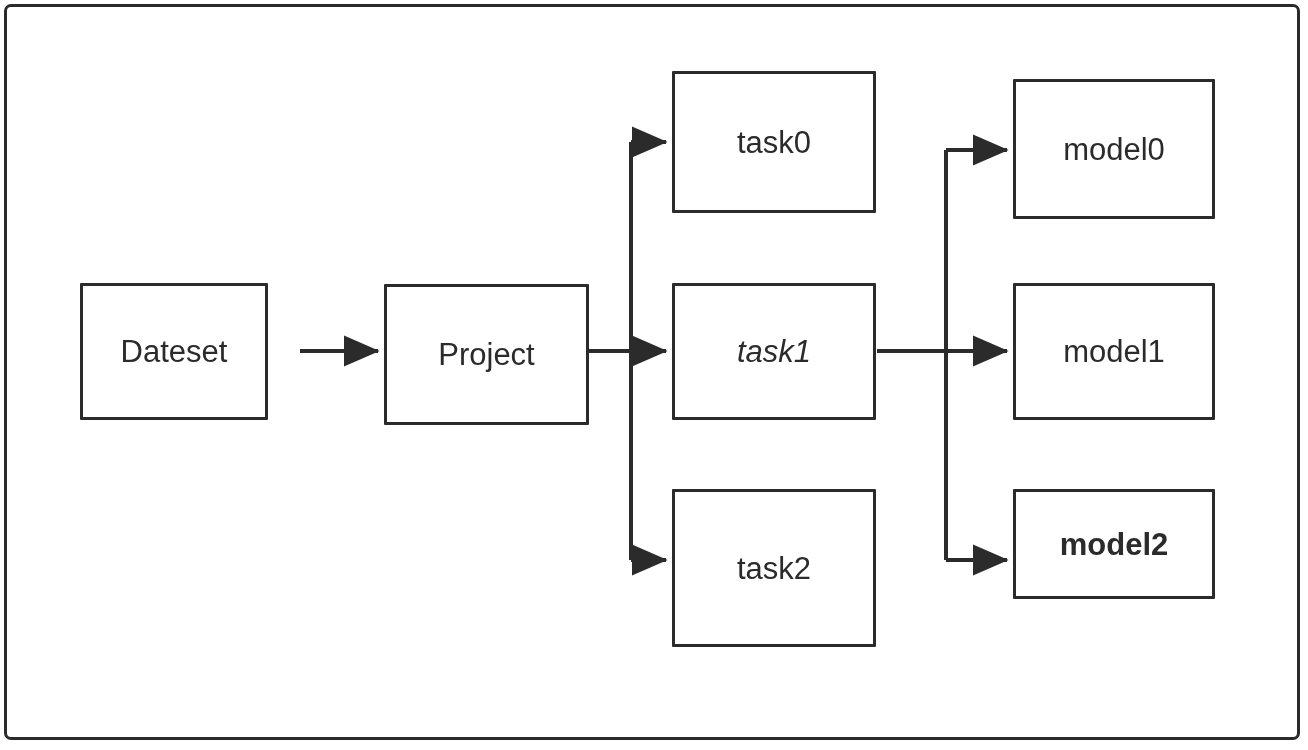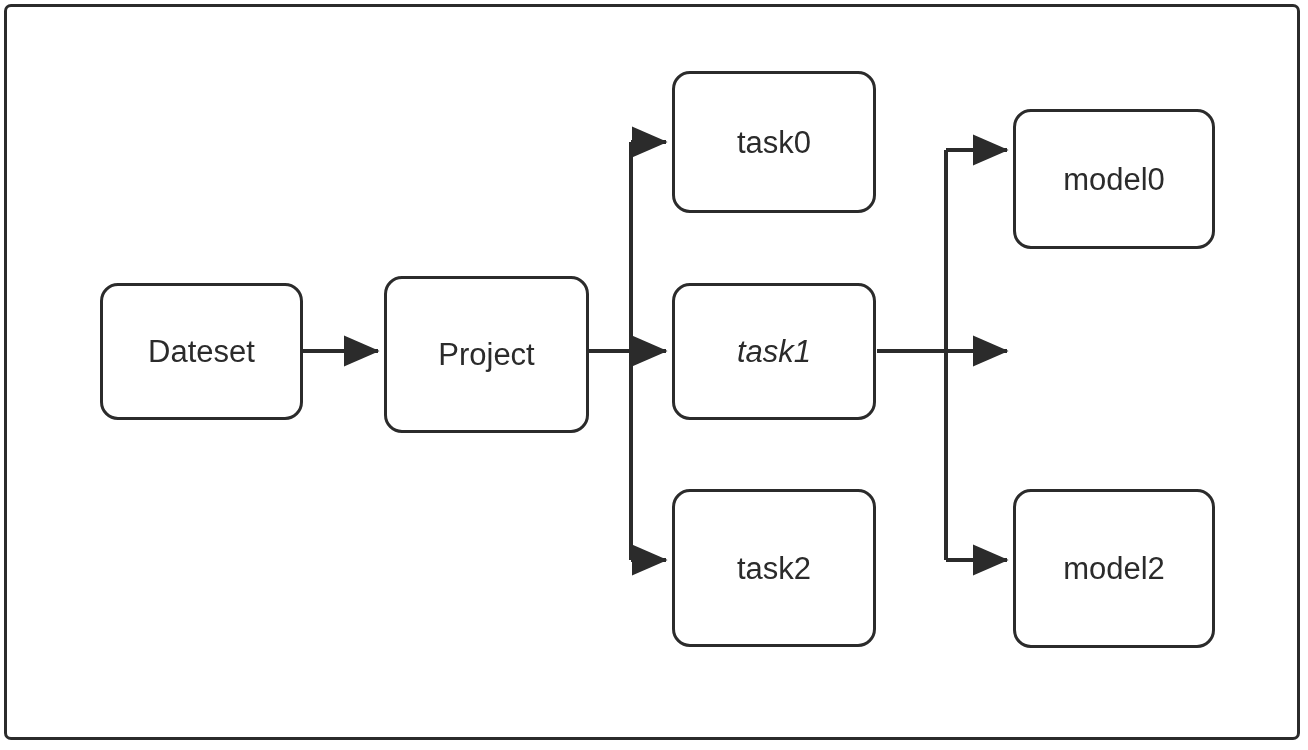--- a/index.html
+++ b/index.html
@@ -35,21 +35,21 @@
     font-size: 43px;
     line-height: 1;
     color: #2b2b2b;
     letter-spacing: 0.2px;
     white-space: nowrap;
   }
   .node {
     position: absolute;
     box-sizing: border-box;
     border: 3.5px solid #2b2b2b;
-    border-radius: 18px;
+    border-radius: 1px;
     background: #ffffff;
     display: flex;
     align-items: center;
     justify-content: center;
     color: #2b2b2b;
     font-size: 31px;
     line-height: 1;
     white-space: nowrap;
   }
   #edges {
@@ -86,42 +86,45 @@
     <path d="M 631 560 L 666 560" stroke="#2b2b2b" stroke-width="4" fill="none" marker-end="url(#arrowhead)"></path>
 
     <path d="M 877 351 L 946 351" stroke="#2b2b2b" stroke-width="4" fill="none"></path>
     <path d="M 946 150 L 946 560" stroke="#2b2b2b" stroke-width="4" fill="none"></path>
 
     <path d="M 946 150 L 1007 150" stroke="#2b2b2b" stroke-width="4" fill="none" marker-end="url(#arrowhead)"></path>
     <path d="M 946 351 L 1007 351" stroke="#2b2b2b" stroke-width="4" fill="none" marker-end="url(#arrowhead)"></path>
     <path d="M 946 560 L 1007 560" stroke="#2b2b2b" stroke-width="4" fill="none" marker-end="url(#arrowhead)"></path>
   </svg>
 
-  <div class="node" id="node-dataset" style="left:100px; top:283px; width:203px; height:137px;">
+  <div class="node" id="node-dataset" style="left:80px; top:283px; width:188px; height:137px;">
     <span>Dateset</span>
   </div>
 
-  <div class="node" id="node-project" style="left:384px; top:276px; width:205px; height:157px;">
+  <div class="node" id="node-project" style="left:384px; top:284px; width:205px; height:141px;">
     <span>Project</span>
   </div>
 
   <div class="node" id="node-task0" style="left:672px; top:71px; width:204px; height:142px;">
     <span>task0</span>
   </div>
 
   <div class="node" id="node-task1" style="left:672px; top:283px; width:204px; height:137px;font-style:italic;">
     <span>task1</span>
   </div>
 
   <div class="node" id="node-task2" style="left:672px; top:489px; width:204px; height:158px;">
     <span>task2</span>
   </div>
 
-  <div class="node" id="node-model0" style="left:1013px; top:79px; width:202px; height:140px;margin-top:30px;">
+  <div class="node" id="node-model0" style="left:1013px; top:79px; width:202px; height:140px;">
     <span>model0</span>
   </div>
 
+  <div class="node" id="node-model1" style="left:1013px; top:283px; width:202px; height:137px;">
+    <span>model1</span>
+  </div>
 
-  <div class="node" id="node-model2" style="left:1013px; top:489px; width:202px; height:159px;">
+  <div class="node" id="node-model2" style="left:1013px; top:489px; width:202px; height:110px;font-weight:bold;">
     <span>model2</span>
   </div>
 
 </div>
 
 </body></html>

